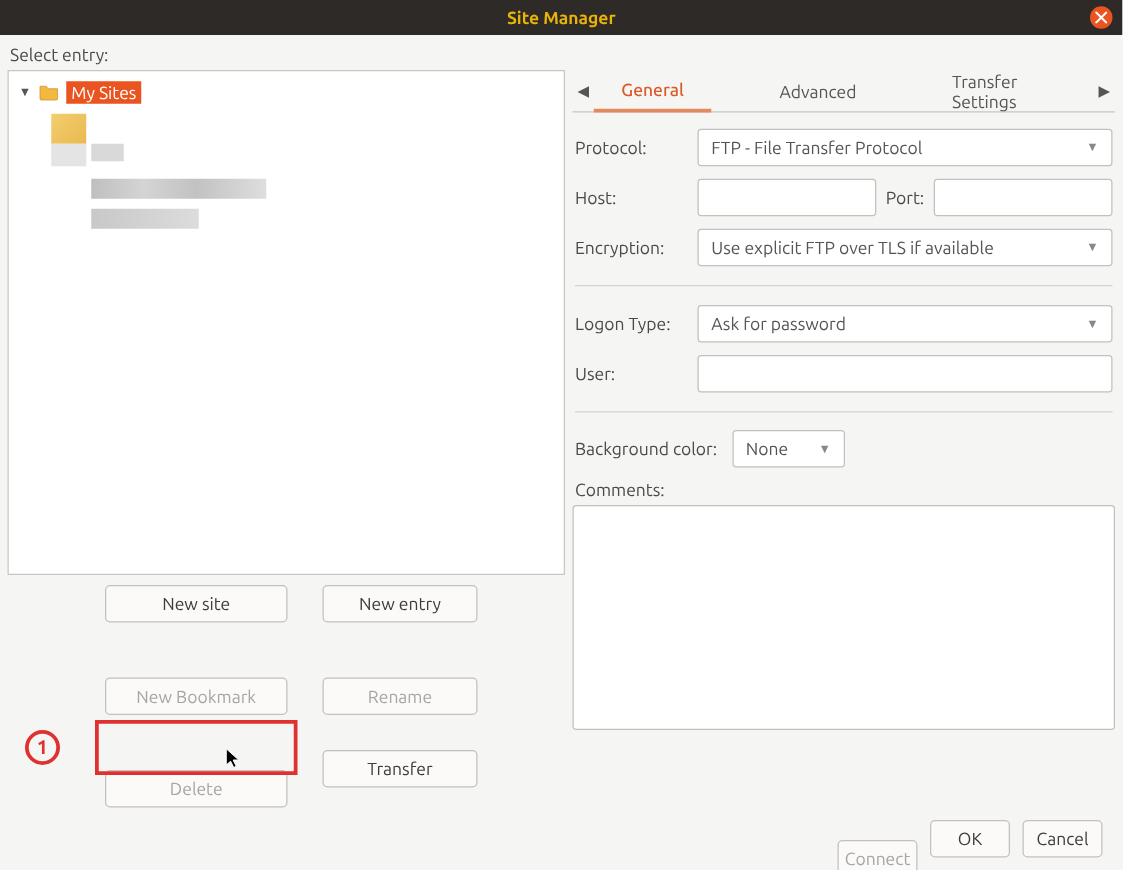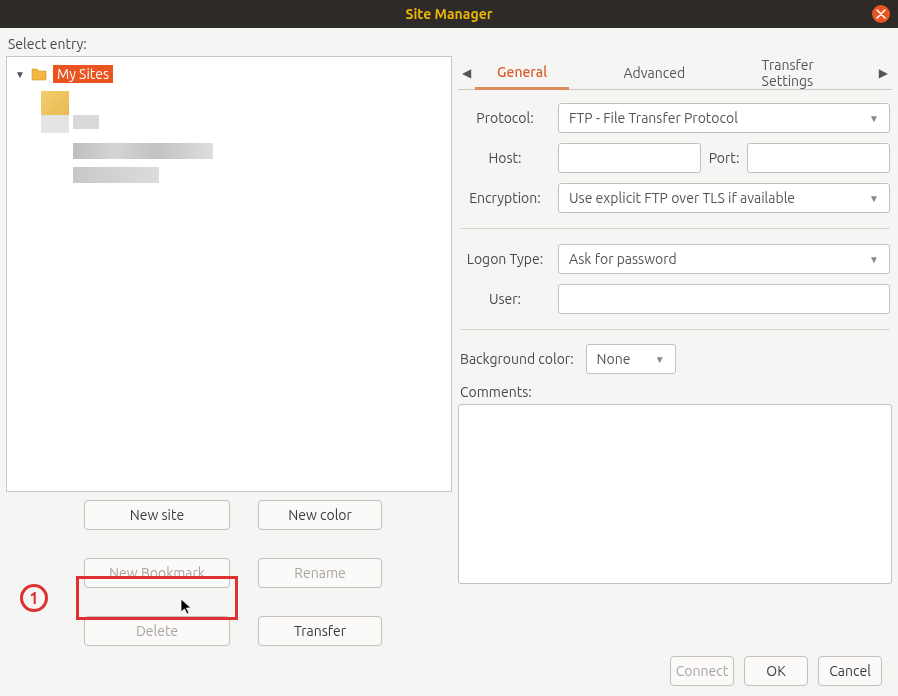--- a/index.html
+++ b/index.html
@@ -109,21 +109,21 @@
       background: #fbfaf9;
       border: 1px solid #c3c0bd;
       border-radius: 4px;
       color: #3c3c3c;
       font-size: 14px;
       display: flex;
       align-items: center;
       justify-content: center;
       cursor: pointer;
     }
-    .btn.disabled { color: #a8a5a2; }
+    .btn.disabled { color: #a8a5a2; margin-top: 16px; }
 
     .annotation {
       position: absolute;
       left: 14px;
       top: 528px;
       width: 28px;
       height: 28px;
       border: 3px solid #e03131;
       border-radius: 50%;
       color: #e03131;
@@ -185,21 +185,20 @@
     .tab-gap { width: 38px; }
 
     .form-area {
       padding: 8px 0 0 0;
     }
     .form-row {
       display: flex;
       align-items: center;
       padding: 5px 2px;
       gap: 8px;
-      text-align: center;
     }
     .label {
       width: 90px;
       color: #4a4a4a;
       font-size: 14px;
     }
     .select, .input {
       height: 30px;
       background: #fff;
       border: 1px solid #c3c0bd;
@@ -274,21 +273,21 @@
           <div class="px-block px4"></div>
           <div class="px-block px5"></div>
         </div>
       </div>
 
       <div class="btn-grid">
         <div class="btn">
             <span>New site</span>
           </div>
         <div class="btn">
-            <span>New color</span>
+            <span>New entry</span>
           </div>
         <div class="btn disabled">
             <span>New Bookmark</span>
           </div>
         <div class="btn disabled">
             <span>Rename</span>
           </div>
         <div class="btn disabled">
             <span>Delete</span>
           </div>

